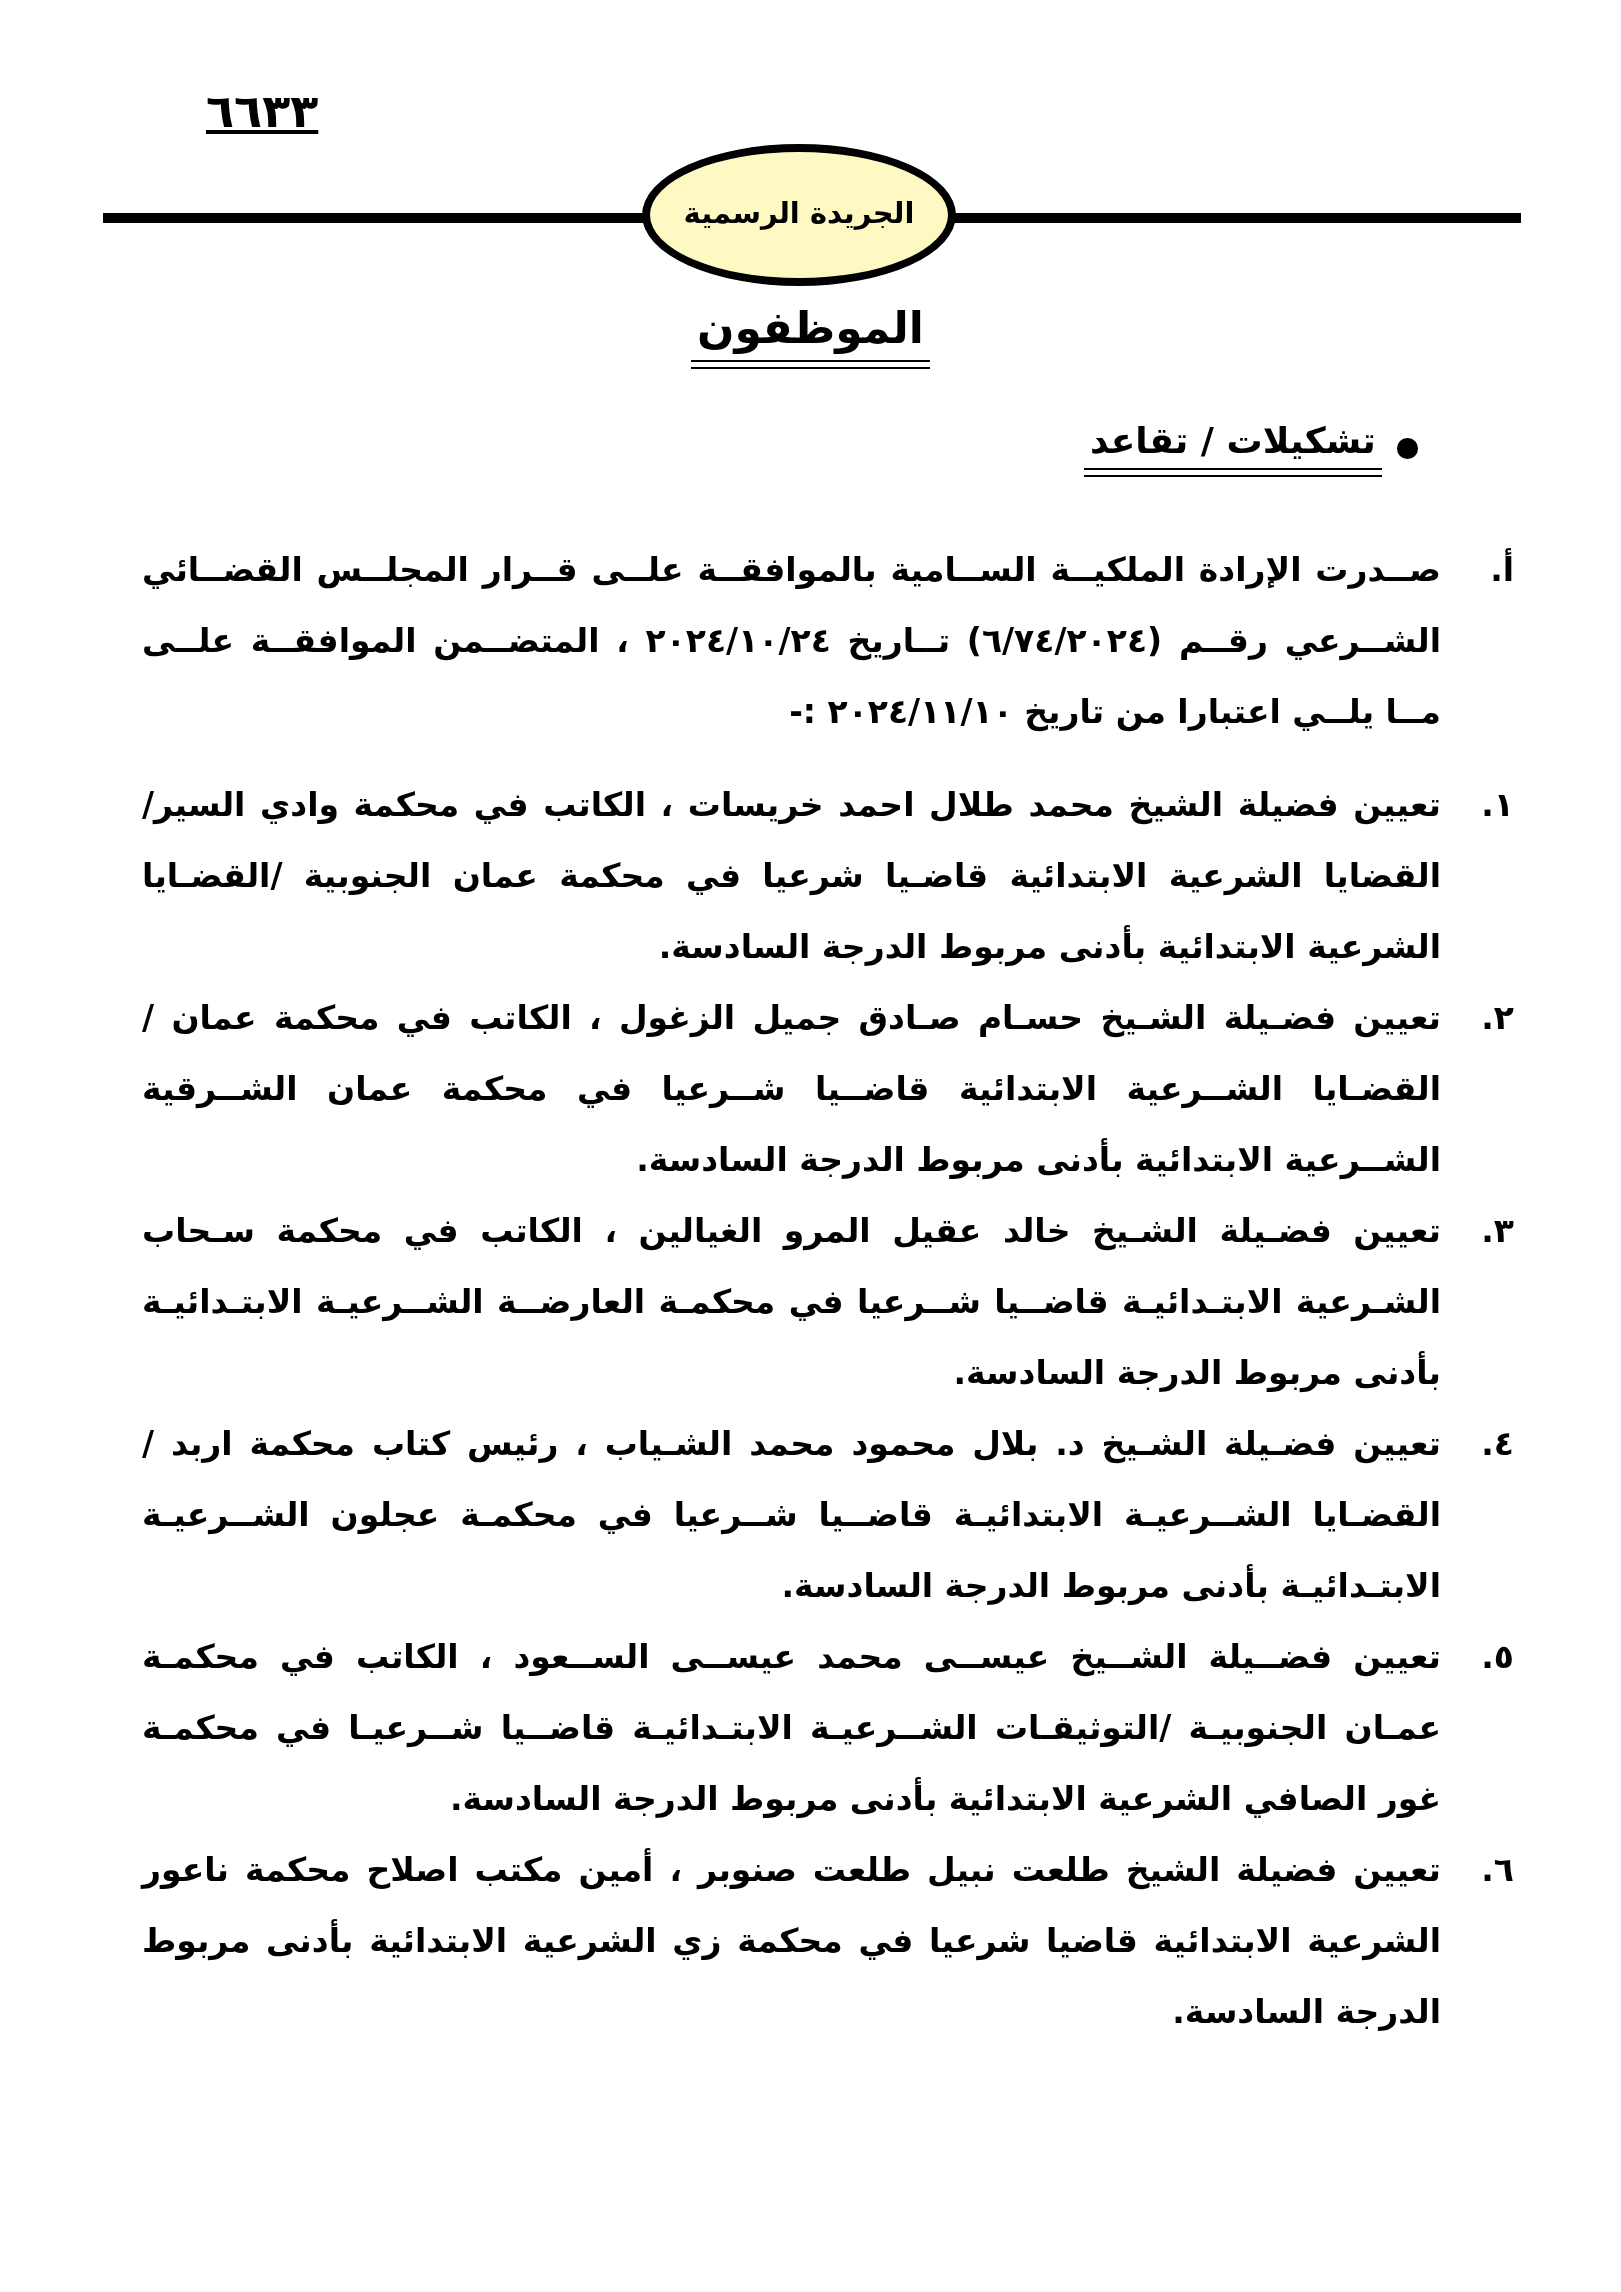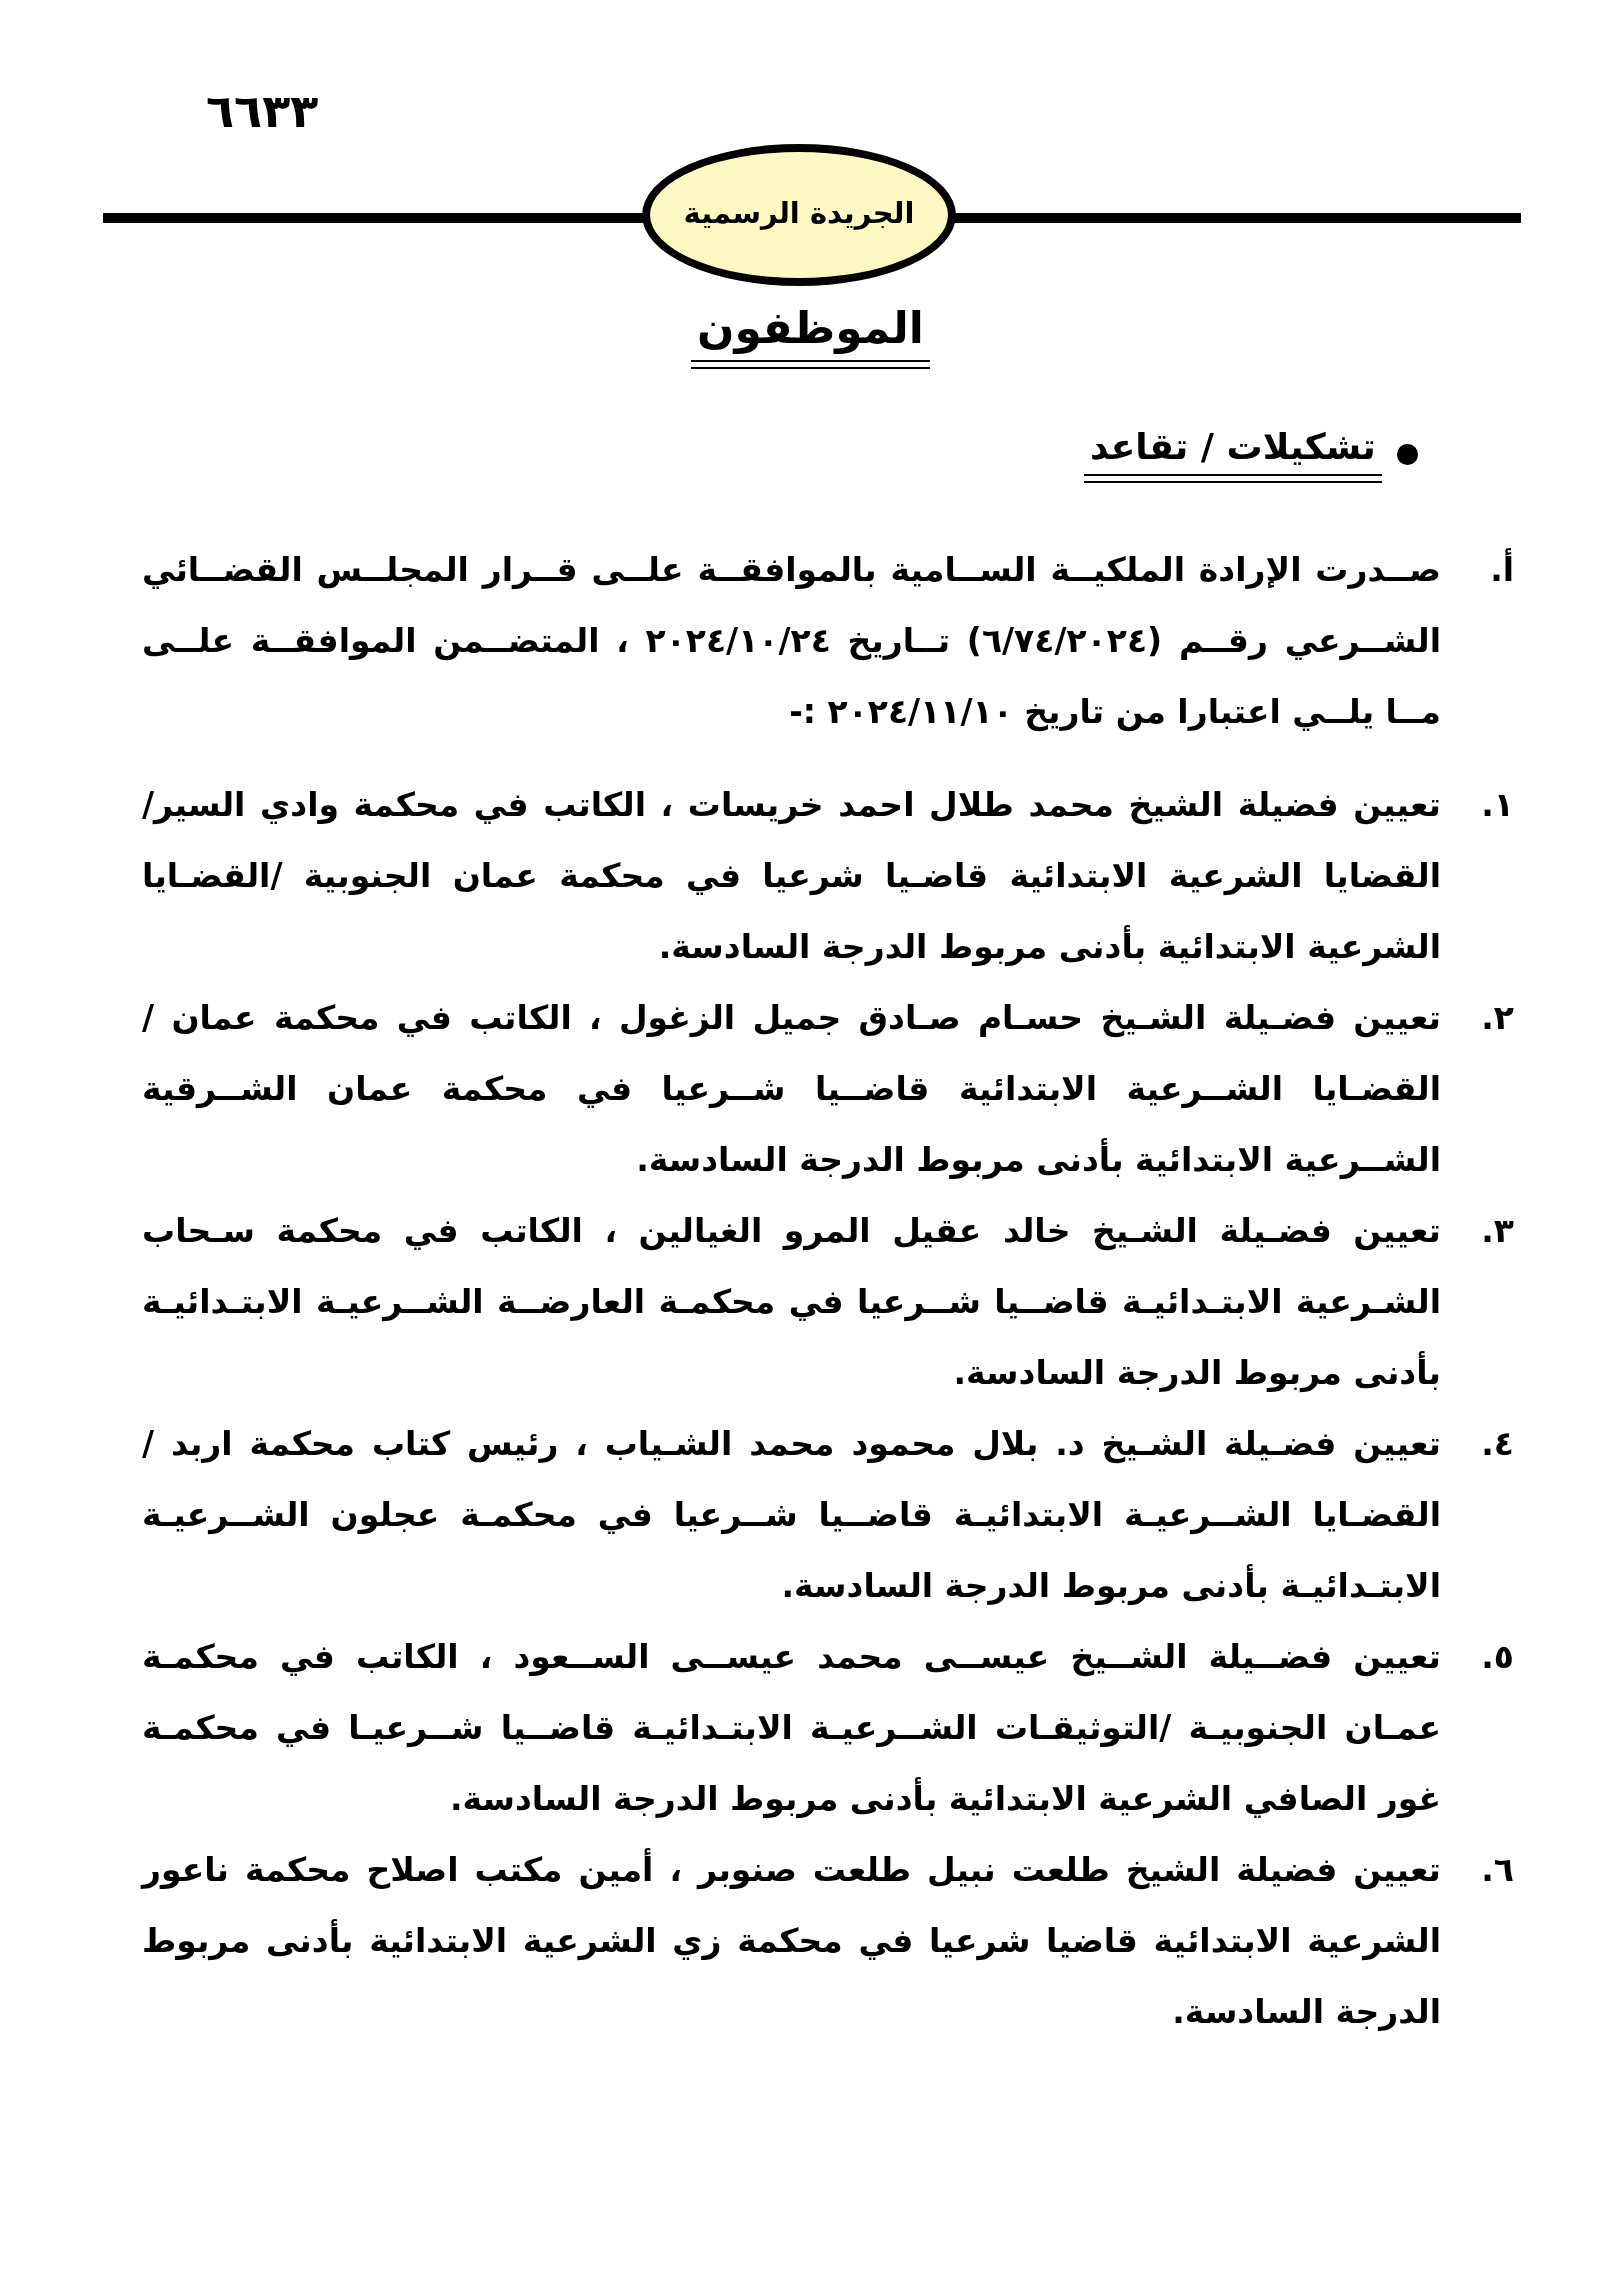--- a/index.html
+++ b/index.html
@@ -14,20 +14,21 @@
     overflow: hidden;
   }
 
   
   .page-number {
     position: absolute;
     top: 84px;
     left: 206px;
     font-size: 46px;
     letter-spacing: 5.9px;
+    text-decoration: underline;
   }
 
   
   .header-rule {
     position: absolute;
     top: 213px;
     left: 103px;
     width: 1418px;
     height: 9.8px;
     background: #000;
@@ -75,21 +76,20 @@
 
   
   .subsection-row {
     position: absolute;
     top: 420px;
     right: 203px;
     direction: rtl;
     display: flex;
     align-items: center;
     gap: 15.7px;
-    margin-top: 6px;
   }
   .bullet-dot {
     width: 20.6px;
     height: 20.6px;
     border-radius: 50%;
     background: #000;
     flex: 0 0 auto;
   }
   .subsection-label { font-size: 36px; }
 

